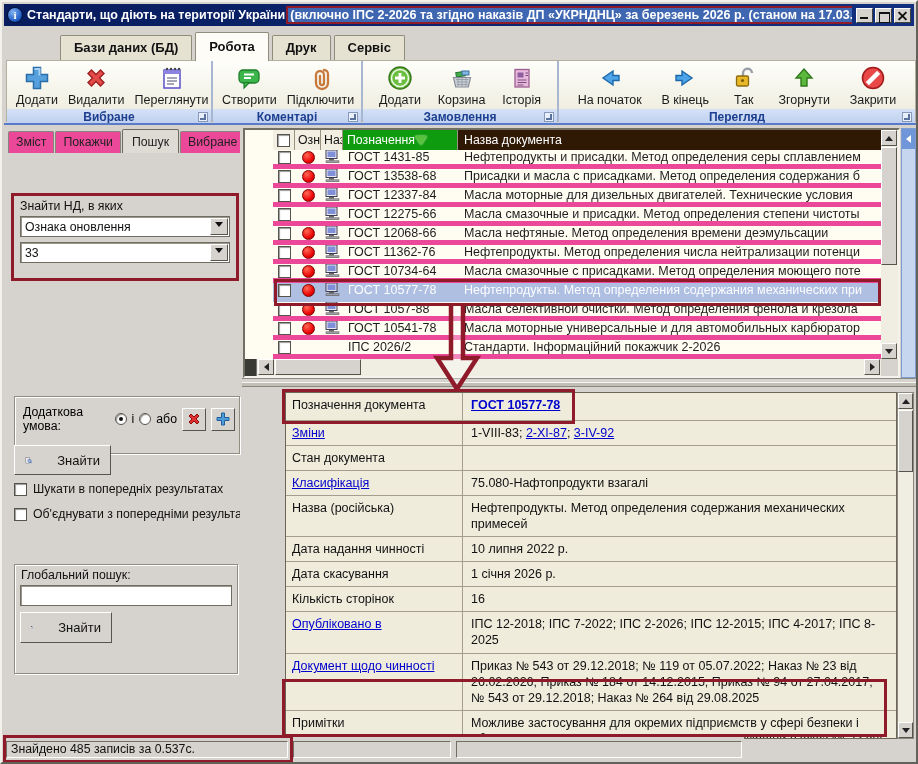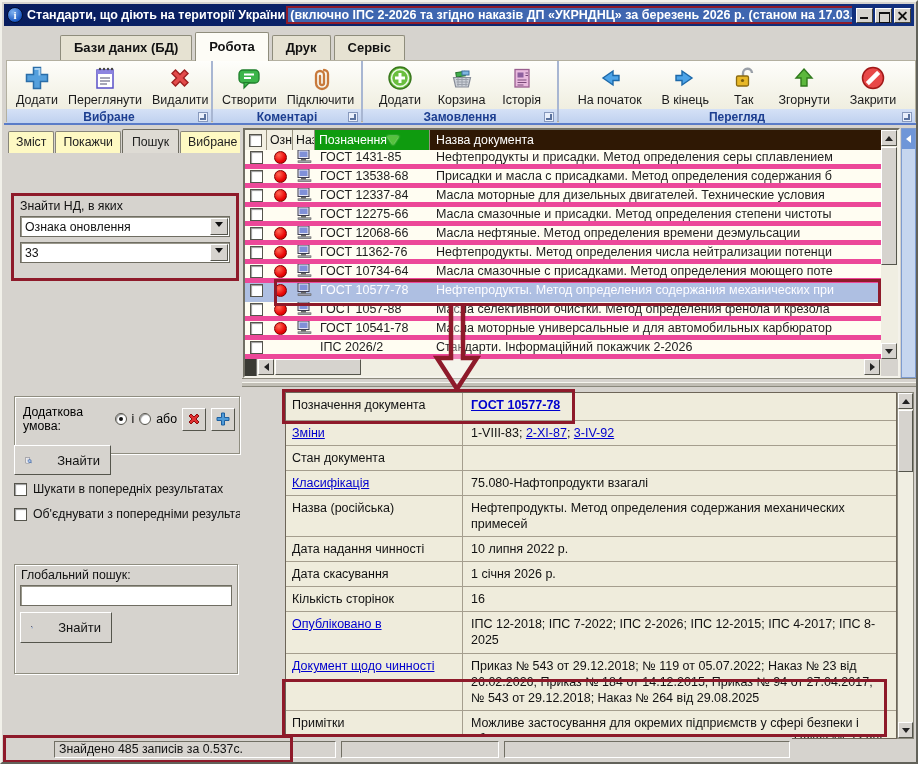--- a/index.html
+++ b/index.html
@@ -38,21 +38,21 @@
   .ricon { width:30px; height:30px; display:flex; align-items:center; justify-content:center; }
   .g-cap { height:17px; background:linear-gradient(#d5e1f6,#bccfee); color:#1c3e90; font-weight:bold;
     font-size:12px; text-align:center; position:relative; line-height:16px; }
   .launcher { position:absolute; right:3px; top:3px; width:10px; height:10px; border:1px solid #8799bd; background:#e9effb; }
   .launcher::after { content:""; position:absolute; right:1px; bottom:1px; width:4px; height:4px; border-right:2px solid #5a729e; border-bottom:2px solid #5a729e; }
   .blue-sep { position:absolute; left:2px; top:121px; width:914px; height:2px; background:#5a7cc8; }
 
   
   .sidebar { position:absolute; left:4px; top:124px; width:234px; height:613px; background:#d6d3ce; font-size:12.3px; }
   .side-tabs { position:absolute; left:2px; top:3px; height:24px; display:flex; align-items:flex-end; width:232px; overflow:hidden; }
-  .stab { padding:3px 7px 4px; background:#fef9c3; border:1px solid #87857a; border-bottom:none;
+  .stab { padding:3px 7px 4px; background:#ec4899; border:1px solid #87857a; border-bottom:none;
     border-radius:2px 2px 0 0; margin-right:1px; white-space:nowrap; color:#222; }
   .stab.active { background:#dedbd4; padding:5px 9px 5px; font-weight:normal; position:relative; top:1px; border-color:#6d6b60; }
   .sgroup { position:absolute; border:1px solid #8f8d80; box-shadow:1px 1px 0 #fff inset, 1px 1px 0 #fff; background:#d6d3ce;margin-top:36px; }
   .search-group { left:5px; top:31px; width:228px; height:88px; border:3px solid #8e1a2a; box-shadow:none; }
   .glabel { padding:3px 6px 2px; color:#111; }
   .combo { height:21px; background:#fff; border:1px solid #6f6d62; box-shadow:1px 1px 0 #9a988c inset;
     margin:1px 6px 5px; display:flex; align-items:center; position:relative; padding-left:4px; color:#111; }
   .combo-btn { position:absolute; right:1px; top:1px; bottom:1px; width:18px; background:#d6d3ce;
     border:1px solid; border-color:#fff #55554c #55554c #fff; display:flex; align-items:center; justify-content:center; }
   .tri-dn { width:0; height:0; border:4px solid transparent; border-top:5px solid #111; margin-top:4px; }
@@ -69,21 +69,21 @@
   .cbx-row { position:absolute; left:8px; display:flex; align-items:center; gap:6px; white-space:nowrap; overflow:hidden; width:226px; color:#111; }
   .cbx { width:13px; height:13px; background:#fff; border:1px solid #55544c; box-shadow:1px 1px 1px #999 inset; flex:0 0 auto; }
   .global-group { left:8px; top:402px; width:224px; height:110px; }
   .text-input { display:block; width:212px; height:21px; margin:1px 5px 6px; background:#fff;
     border:1px solid #6f6d62; box-shadow:1px 1px 0 #9a988c inset; font:inherit; padding:0 3px; }
   .global-find { width:92px; height:31px; margin-left:5px; }
 
   
   .table-wrap { position:absolute; left:241px; top:126px; width:657px; height:250px; background:#fffdf2;
     border:2px solid; border-color:#716f64 #f4f2ea #f4f2ea #716f64; }
-  .tgrid { position:absolute; left:0; top:0; right:17px; bottom:17px; overflow:hidden; }
+  .tgrid { position:absolute; left:0; top:0; right:17px; bottom:17px; overflow:hidden;padding-left:28px; }
   .thead { display:flex; height:20px; font-size:12.3px; }
   .hc { border-right:1px solid #98927f; background:#f2efe2; color:#111; display:flex; align-items:center; overflow:hidden; flex:0 0 auto; }
   .hc.green { background:#0f9b0f; color:#fff; padding-left:4px; gap:0; }
   .hc.brown { background:#2f1804; color:#fff; padding-left:6px; flex:1; border-right:none; }
   .trow { display:flex; height:19px; font-size:12.5px; color:#1d1d1d; border-bottom:5px solid #ec4899; align-items:center; }
   .trow.sel { background:#aebfe2; color:#fdfdff; border-bottom-color:#aebfe2; }
   .tc { flex:0 0 auto; height:100%; display:flex; align-items:center; overflow:hidden; }
   .c-cb { width:22px; justify-content:center; }
   .c-ozn { width:26px; justify-content:center; }
   .c-naz { width:22px; justify-content:center; }
@@ -119,21 +119,21 @@
     border:1px solid #6d6558; font-size:12.5px; color:#111; overflow:hidden; }
   .drow { display:flex; border-bottom:1px solid #a59e8e; }
   .dlabel { width:177px; flex:0 0 auto; border-right:1px solid #a59e8e; padding:4px 6px; line-height:16px; }
   .dvalue { flex:1; padding:4px 8px; line-height:16px; }
   .dlink { color:#0000cd; text-decoration:underline; cursor:pointer; }
   .dlink.bold { font-weight:bold; }
   .details-scroll { position:absolute; left:895px; top:390px; width:17px; height:347px; background:#f0eee2; border:1px solid #8b897d; }
 
   
   .statusbar { position:absolute; left:2px; bottom:2px; width:740px; height:23px; background:#d6d3ce;
-    display:flex; gap:5px; padding:4px 2px 0 2px;margin-left:48px; }
+    display:flex; gap:5px; padding:4px 2px 0 2px; }
   .spanel { height:17px; border:1px solid; border-color:#716f64 #fff #fff #716f64; font-size:12.3px;
     color:#111; padding:0 4px; white-space:nowrap; overflow:hidden; }
   .sp1 { width:282px; } .sp2 { width:158px; } .sp3 { flex:1; }
 
   
   .anno { position:absolute; border:3px solid #8e1a2a; z-index:40; pointer-events:none; }
   .flow-arrow { position:absolute; z-index:41; pointer-events:none; }
 </style>
 </head>
 <body>
@@ -167,38 +167,38 @@
               <svg width="28" height="28" viewBox="0 0 28 28">
                 <path d="M10.5 3.5h7v7h7v7h-7v7h-7v-7h-7v-7h7z" fill="#55a0dd" stroke="#2a6da8" stroke-width="1.5"></path>
                 <path d="M11.5 5h5v6.5" fill="none" stroke="#a8d2f2" stroke-width="2"></path>
               </svg>
             </span>
             <span>Додати</span>
           </div>
           <div class="rbtn">
             <span class="ricon">
               <svg width="28" height="28" viewBox="0 0 28 28">
+                <path d="M6 9.5 9.5 6 14 10.5 18.5 6 22 9.5 17.5 14 22 18.5 18.5 22 14 17.5 9.5 22 6 18.5 10.5 14z" fill="#e34b4b" stroke="#9e1f1f" stroke-width="1.4"></path>
+              </svg>
+            </span>
+            <span>Видалити</span>
+          </div>
+          <div class="rbtn">
+            <span class="ricon">
+              <svg width="28" height="28" viewBox="0 0 28 28">
                 <rect x="6" y="6" width="16" height="18" fill="#fff" stroke="#5a50c8" stroke-width="1.5"></rect>
                 <rect x="6" y="6" width="16" height="4" fill="#8c84e0"></rect>
                 <circle cx="9" cy="5" r="1.2" fill="#444"></circle>
                 <circle cx="13" cy="5" r="1.2" fill="#444"></circle>
                 <circle cx="17" cy="5" r="1.2" fill="#444"></circle>
                 <circle cx="21" cy="5" r="1.2" fill="#444"></circle>
                 <path d="M9 14h10M9 17h10M9 20h7" stroke="#8a8aa0" stroke-width="1.3"></path>
               </svg>
             </span>
             <span>Переглянути</span>
-          </div>
-          <div class="rbtn">
-            <span class="ricon">
-              <svg width="28" height="28" viewBox="0 0 28 28">
-                <path d="M6 9.5 9.5 6 14 10.5 18.5 6 22 9.5 17.5 14 22 18.5 18.5 22 14 17.5 9.5 22 6 18.5 10.5 14z" fill="#e34b4b" stroke="#9e1f1f" stroke-width="1.4"></path>
-              </svg>
-            </span>
-            <span>Видалити</span>
           </div>
         </div>
         <div class="g-cap"><span>Вибране</span><span class="launcher"></span></div>
       </div>
       <div class="rgroup" style="width: 150px;">
         <div class="g-body">
           <div class="rbtn">
             <span class="ricon">
               <svg width="28" height="28" viewBox="0 0 28 28">
                 <rect x="4" y="6" width="20" height="13" rx="4" fill="#3cb54a" stroke="#1f7f2c" stroke-width="1.3"></rect>

